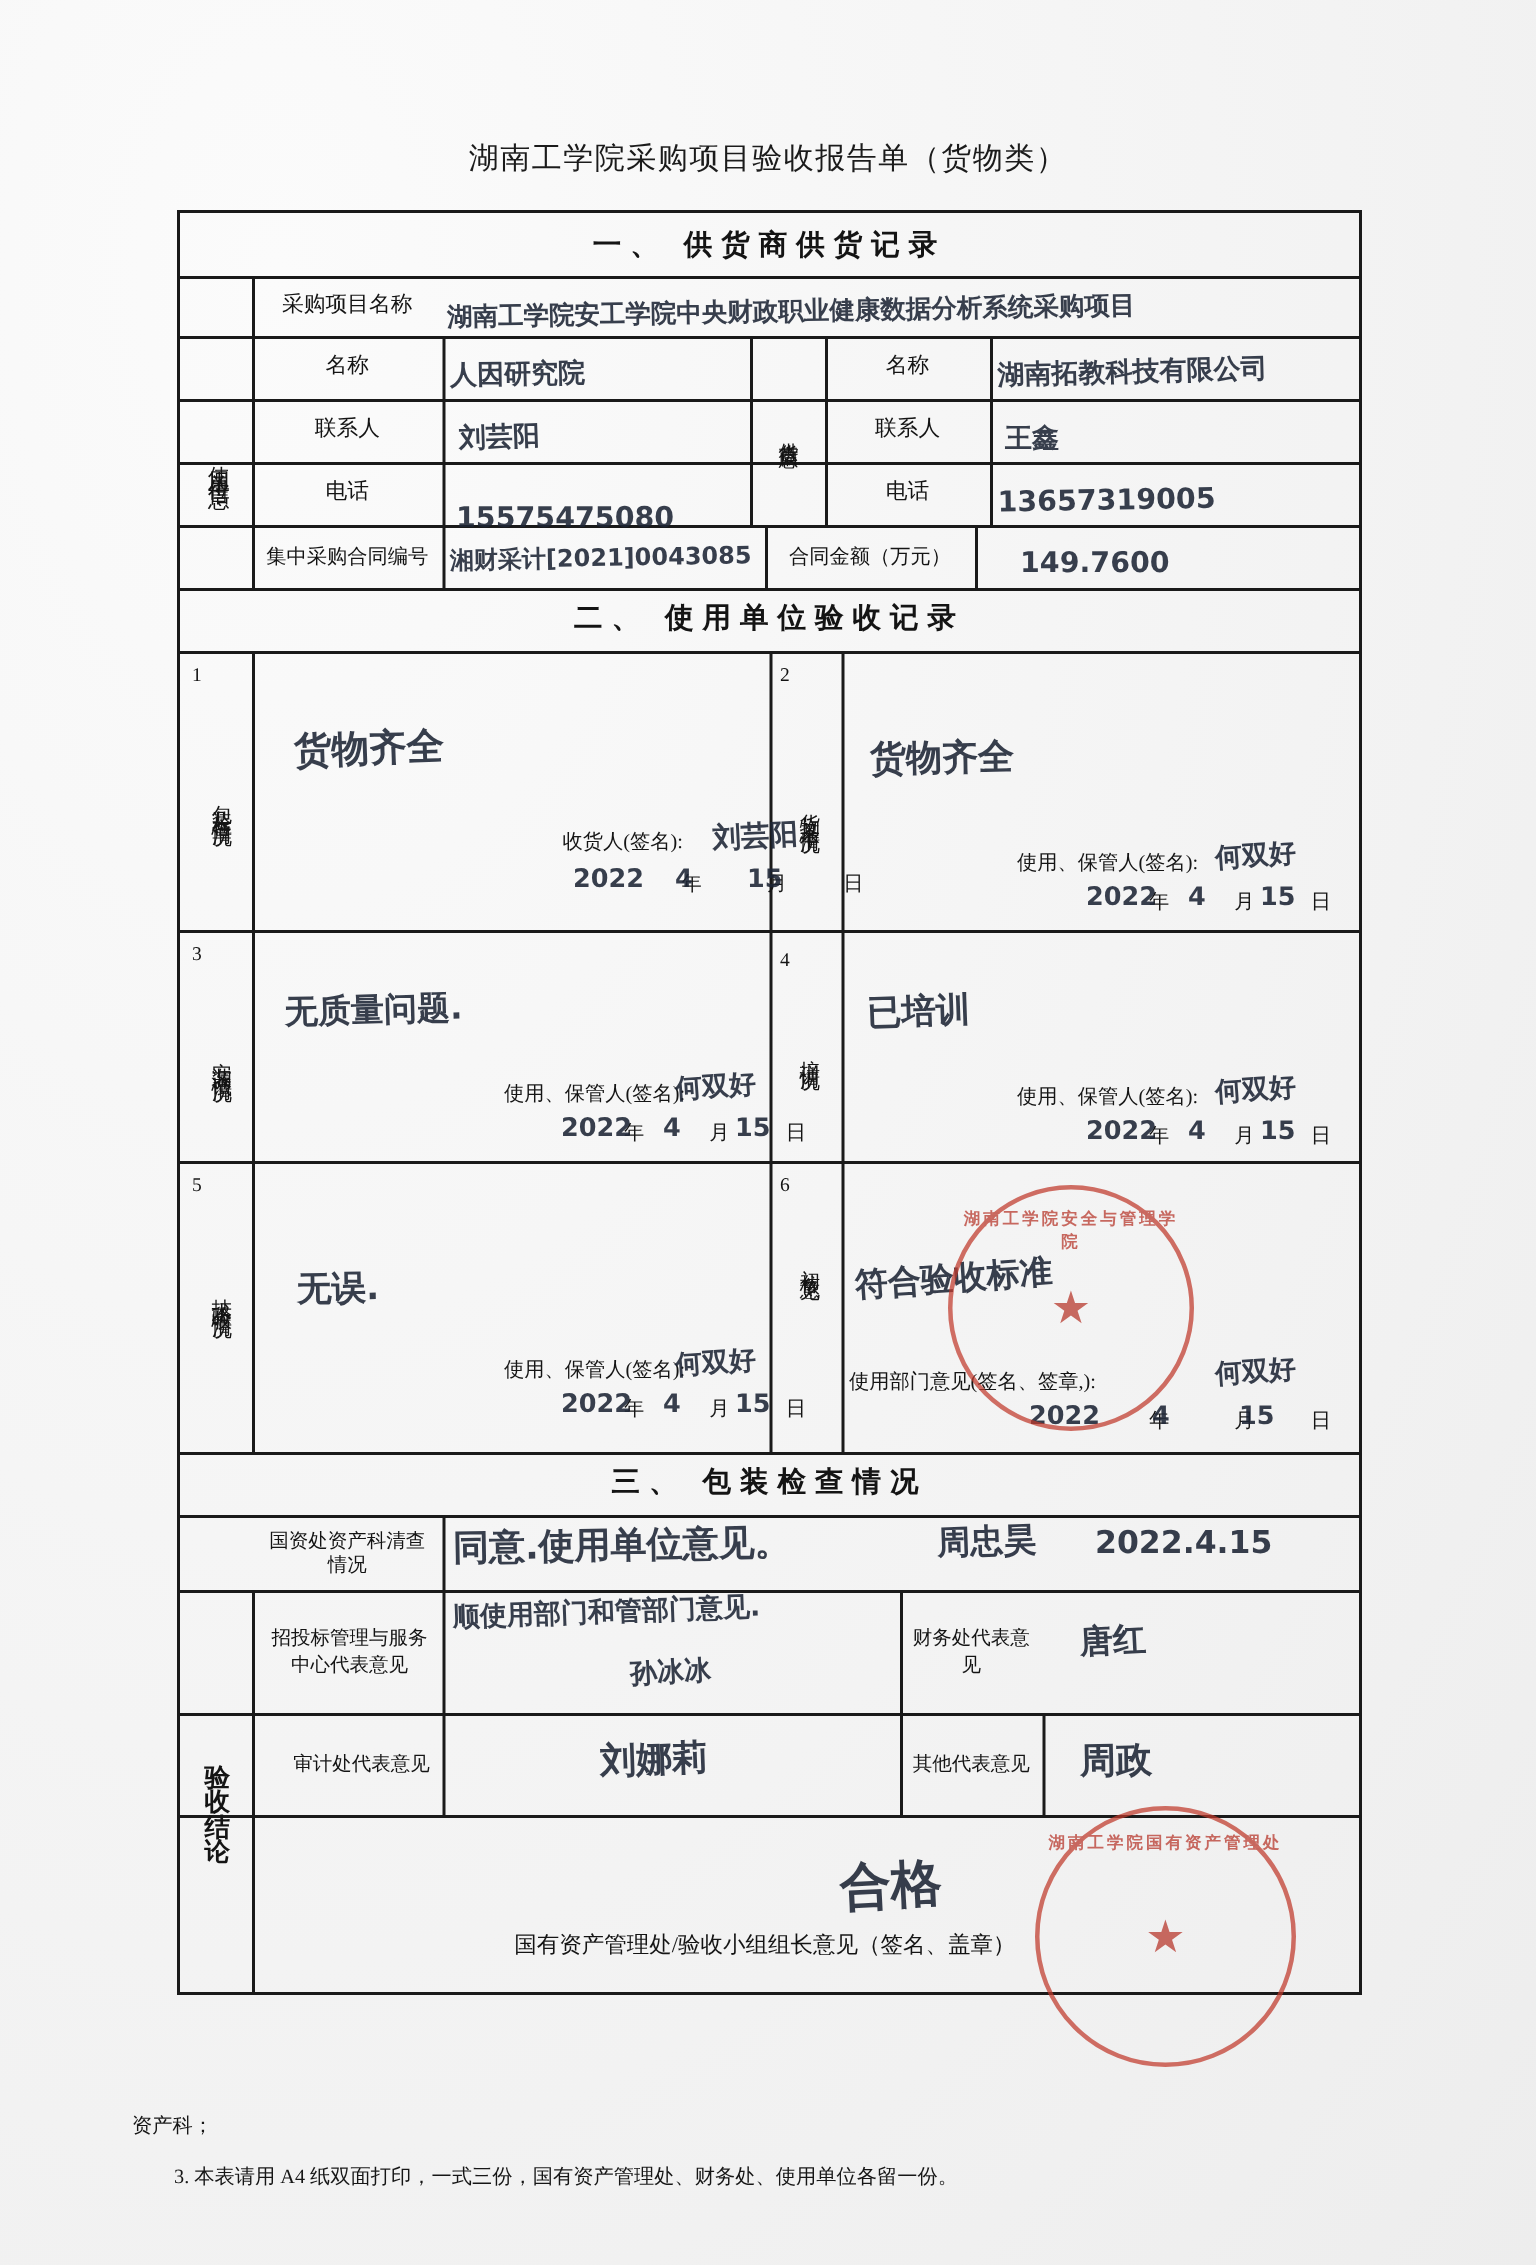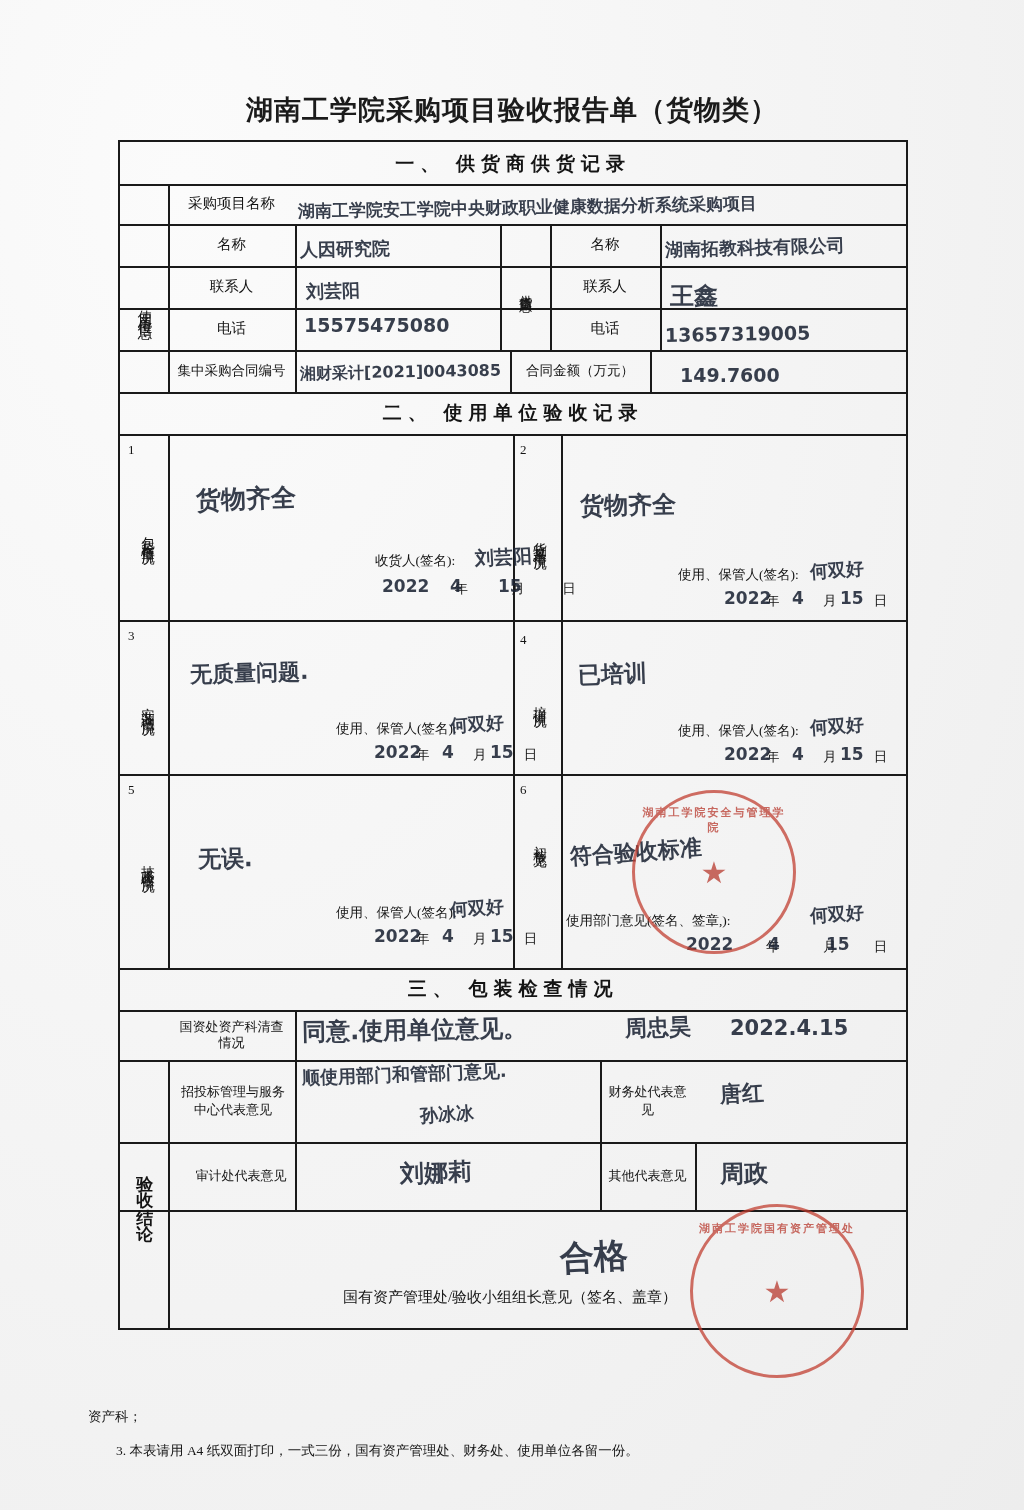--- a/index.html
+++ b/index.html
@@ -25,22 +25,22 @@
   .page {
     position: absolute;
     left: 0; top: 0;
     width: 1024px; height: 1510px;
   }
   .title {
     position: absolute;
     left: 0; right: 0;
     top: 92px;
     text-align: center;
-    font-size: 27px;
-    font-weight: bold;
+    font-size: 20px;
+    font-weight: normal;
     letter-spacing: 1px;
     color: #1b1b1b;
   }
   
   .frame {
     position: absolute;
     left: 118px;
     top: 140px;
     width: 790px;
     height: 1190px;
@@ -303,24 +303,24 @@
     <div class="cell small" style="left:48px; top:1000px; width:146px; height:68px; padding:0 10px; line-height:1.35;">审计处代表意见</div>
     <div class="cell" style="left:130px; top:1140px; width:520px; height:30px; font-size:15px;">国有资产管理处/验收小组组长意见（签名、盖章）</div>
 
     <div class="cell small" style="left:480px; top:1000px; width:95px; height:68px; padding:0 8px; line-height:1.35;">其他代表意见</div>
 
     <div class="vline" style="left:480px; top:918px; height:150px;"></div>
 
     <div class="hand" style="left:178px; top:58px; font-size:17px; transform:rotate(-1deg);">湖南工学院安工学院中央财政职业健康数据分析系统采购项目</div>
     <div class="hand" style="left:180px; top:96px; font-size:18px; transform:rotate(-1deg);">人因研究院</div>
     <div class="hand" style="left:186px; top:138px; font-size:18px; transform:rotate(-2deg);">刘芸阳</div>
-    <div class="hand" style="left:184px; top:172px; font-size:19px;">15575475080</div>
+    <div class="hand" style="left:184px; top:192px; font-size:19px;">15575475080</div>
 
     <div class="hand" style="left:545px; top:96px; font-size:18px; transform:rotate(-1.5deg);">湖南拓教科技有限公司</div>
-    <div class="hand" style="left:550px; top:138px; font-size:24px;">王鑫</div>
+    <div class="hand" style="left:550px; top:138px; font-size:18px;">王鑫</div>
     <div class="hand" style="left:545px; top:182px; font-size:19px; transform:rotate(-1deg);">13657319005</div>
 
     <div class="hand" style="left:180px; top:222px; font-size:16px; transform:rotate(-1deg);">湘财采计[2021]0043085</div>
     <div class="hand" style="left:560px; top:222px; font-size:19px;">149.7600</div>
 
     <div class="hand" style="left:76px; top:342px; font-size:25px; transform:rotate(-2deg);">货物齐全</div>
     <div class="hand" style="left:355px; top:404px; font-size:19px; transform:rotate(-3deg);">刘芸阳</div>
     <div class="hand" style="left:262px; top:434px; font-size:17px;">2022</div>
     <div class="hand" style="left:330px; top:434px; font-size:17px;">4</div>
     <div class="hand" style="left:378px; top:434px; font-size:17px;">15</div>

